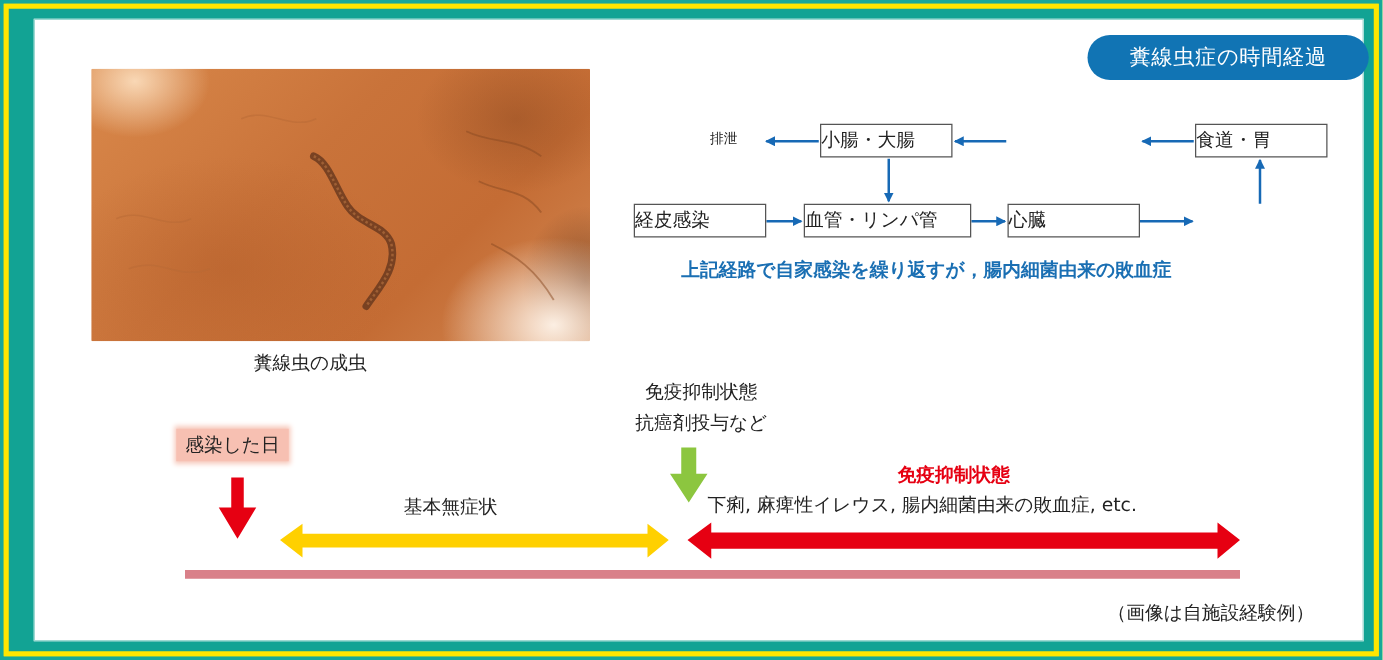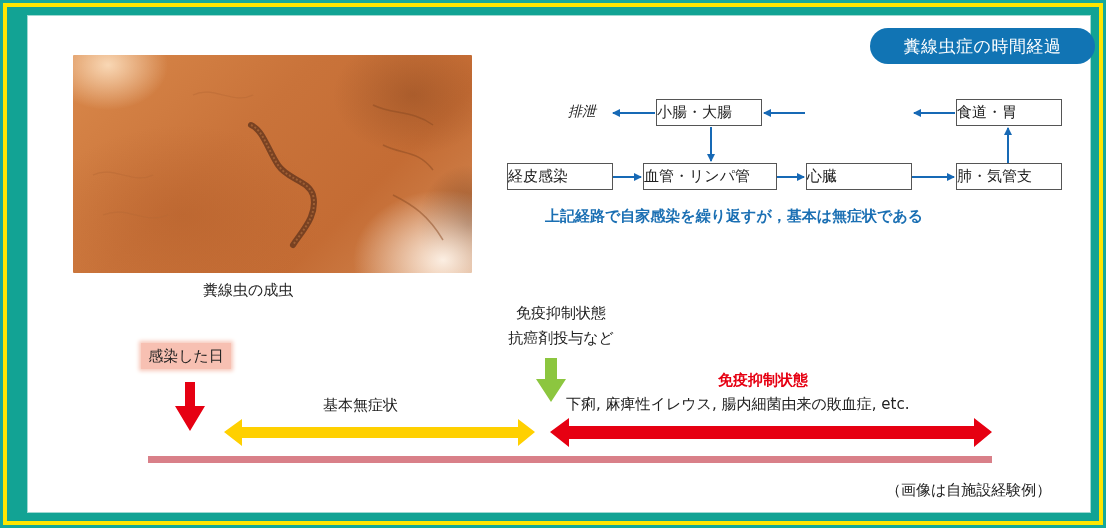--- a/index.html
+++ b/index.html
@@ -14,21 +14,21 @@
       radial-gradient(ellipse 60px 45px at 35px 10px, rgba(255,230,200,0.85), rgba(255,230,200,0) 100%),
       radial-gradient(ellipse 90px 70px at 370px 205px, rgba(255,245,235,0.95), rgba(255,240,225,0) 100%),
       radial-gradient(ellipse 50px 60px at 395px 170px, rgba(90,45,20,0.55), rgba(90,45,20,0) 100%),
       radial-gradient(ellipse 80px 60px at 340px 40px, rgba(120,60,25,0.35), rgba(120,60,25,0) 100%),
       radial-gradient(ellipse 140px 90px at 110px 160px, rgba(170,85,35,0.35), rgba(170,85,35,0) 100%),
       linear-gradient(135deg, #d9884a 0%, #c9733a 40%, #c46c34 70%, #d48a55 100%);
   }
   .caption { font-size:15px; color:#222; }
   .title-pill { left:842px; top:12px; width:225px; height:36px; border-radius:18px; background:#1174b4; color:#fff; font-size:17px; line-height:36px; text-align:center; letter-spacing:0.5px; }
   .fbox { position:absolute; height:27px; box-sizing:border-box; border:1px solid #555; background:#fff; font-size:15px; line-height:25px; text-align:left; color:#222; }
-  .flow-text { font-size:14px; color:#222;font-style:italic; }
+  .flow-text { font-size:11px; color:#222; }
   .note { font-size:15px; color:#1a6fb3; font-weight:bold; }
   .label-infect { left:113px; top:327px; width:90px; height:26px; background:#f7c0b2; box-shadow:0 0 4px 2px #f7c8ba; font-size:15px; line-height:26px; text-align:center; color:#222; }
   .black-text { font-size:15px; color:#222; }
   .red-title { font-size:15px; color:#e60012; font-weight:bold; }
   .timeline { left:120px; top:440px; width:844px; height:7px; background:#d98089; }
   svg { position:absolute; overflow:visible; }
 </style>
 </head>
 <body>
 
@@ -74,23 +74,22 @@
     <line x1="980" y1="147" x2="980" y2="112" stroke="#1769b5" stroke-width="2" marker-end="url(#ah)"></line>
   </svg>
 
   <div class="abs flow-text" style="left:540px; top:87px;">排泄</div>
   <div class="fbox" style="left:628px; top:83px; width:106px;">小腸・大腸</div>
   <div class="fbox" style="left:928px; top:83px; width:106px;">食道・胃</div>
 
   <div class="fbox" style="left:479px; top:147px; width:106px;">経皮感染</div>
   <div class="fbox" style="left:778px; top:147px; width:106px;">心臓</div>
   <div class="fbox" style="left:615px; top:147px; width:134px;">血管・リンパ管</div>
-  <div class="fbox" style="left:928px; top:147px; width:106px;">肺・気管支</div>
 
-  <div class="abs note" style="left:517px; top:191px;">上記経路で自家感染を繰り返すが，基本は無症状である</div>
+  <div class="abs note" style="left:517px; top:191px;">上記経路で自家感染を繰り返すが，腸内細菌由来の敗血症</div>
 
   <div class="abs black-text" style="left:478px; top:288px; width:110px; text-align:center;">免疫抑制状態</div>
   <div class="abs black-text" style="left:458px; top:313px; width:150px; text-align:center;">抗癌剤投与など</div>
 
   <div class="abs label-infect">感染した日</div>
 
   <div class="abs black-text" style="left:295px; top:380px;">基本無症状</div>
 
   <div class="abs red-title" style="left:690px; top:355px;">免疫抑制状態</div>
   <div class="abs black-text" style="left:538px; top:379px; white-space:nowrap;">下痢, 麻痺性イレウス, 腸内細菌由来の敗血症, etc.</div>

